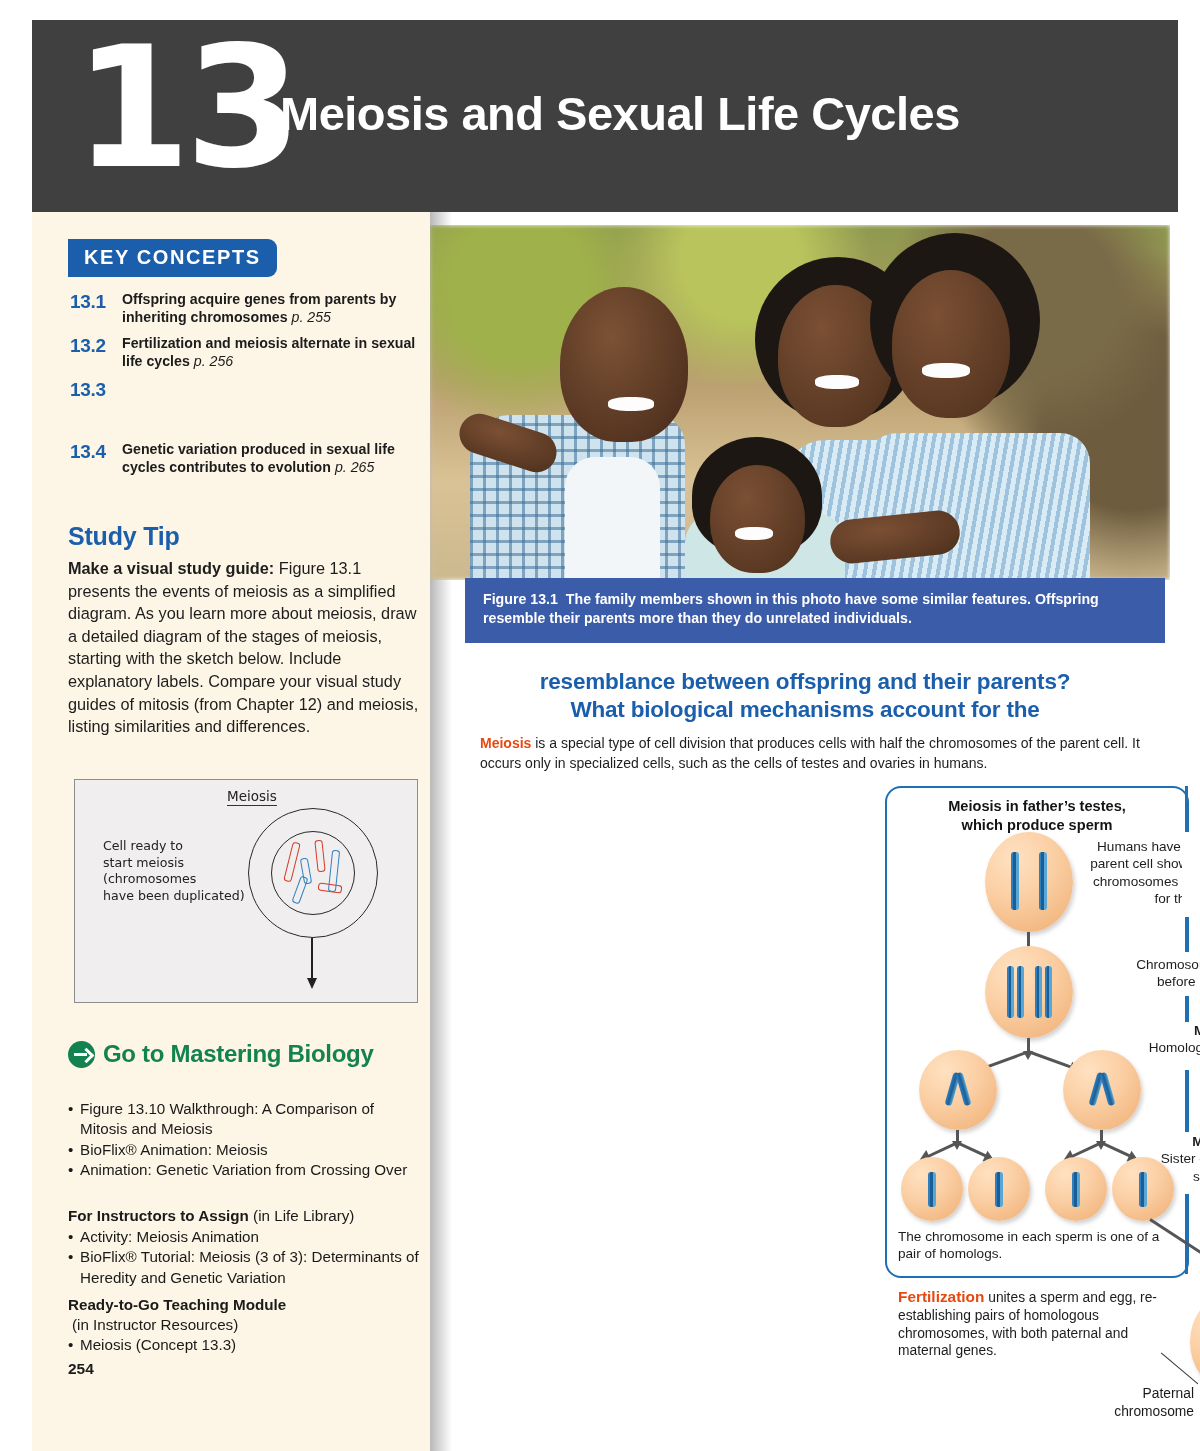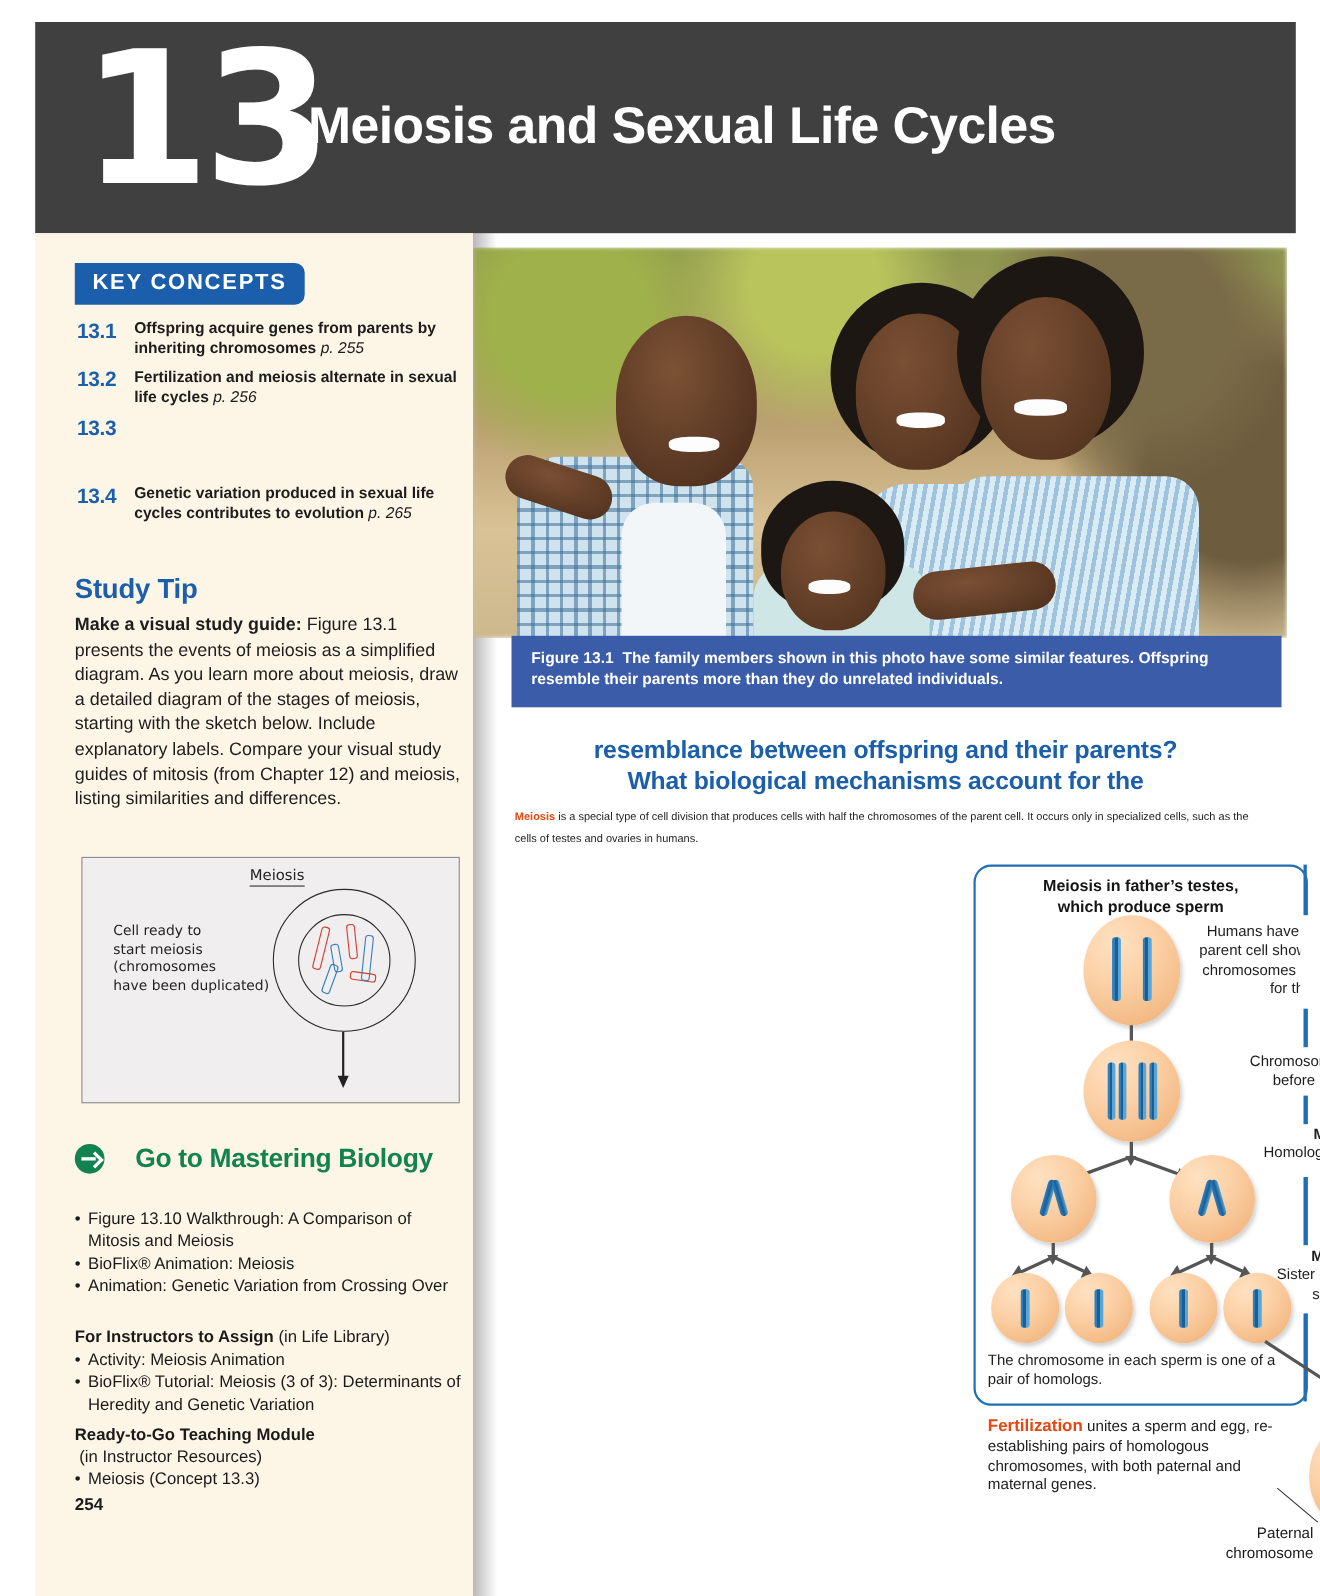--- a/index.html
+++ b/index.html
@@ -49,21 +49,21 @@
        border:1.5px solid #2a2a2a;border-radius:50%;}
   #sketch-cell-inner{position:absolute;left:22px;top:22px;width:82px;height:82px;
        border:1.3px solid #2a2a2a;border-radius:50%;}
   .sk-chr{position:absolute;border-radius:3px;}
   #sketch-arrow{position:absolute;left:236px;top:158px;width:2px;height:44px;background:#222;}
   #sketch-arrow:after{content:"";position:absolute;left:-4px;top:40px;
        border-left:5px solid transparent;border-right:5px solid transparent;
        border-top:11px solid #222;}
 
   
-  #mb-head{position:absolute;left:36px;top:828px;display:flex;align-items:flex-start;gap:20px;}
+  #mb-head{position:absolute;left:36px;top:828px;display:flex;align-items:flex-end;}
   #mb-icon{width:27px;height:27px;border-radius:50%;background:#12824e;position:relative;
        flex:none;margin-right:8px;}
   #mb-icon:before{content:"";position:absolute;left:6px;top:12px;width:13px;height:3px;
        background:#fff;}
   #mb-icon:after{content:"";position:absolute;left:13px;top:8.5px;width:8px;height:8px;
        border-top:3px solid #fff;border-right:3px solid #fff;transform:rotate(45deg);}
   #mb-title{color:#12824e;font-size:24px;font-weight:700;letter-spacing:-0.3px;}
 
   .mb-sub{position:absolute;left:36px;width:352px;font-size:15.2px;line-height:20.4px;}
   .mb-sub b{font-weight:700;}
@@ -94,22 +94,22 @@
        #cfe3ef;}
   .smile{background:#fdfdfd;border-radius:40%;}
 
   #photo-caption{position:absolute;left:465px;top:578px;width:666px;
        background:#3b5ca8;color:#fff;padding:12px 16px 14px 18px;
        font-size:14.2px;line-height:19.4px;font-weight:700;}
 
   
   #question-heading{position:absolute;left:455px;top:668px;width:700px;text-align:center;
        color:#1b5fac;font-size:22.5px;line-height:28px;font-weight:700;letter-spacing:-0.2px;}
-  #meiosis-intro{position:absolute;left:468px;top:733px;width:672px;
-       font-size:10px;line-height:20px;color:#1d1d1d;}
+  #meiosis-intro{position:absolute;left:480px;top:733px;width:672px;
+       font-size:14px;line-height:20px;color:#1d1d1d;}
   #meiosis-intro .kw{color:#e8480f;font-weight:700;}
 
   
   #diagram{position:absolute;left:430px;top:0;width:770px;height:1451px;}
   .panel{position:absolute;border-radius:16px;}
   #panel-father{left:455px;top:786px;width:300px;height:488px;border:2.4px solid #1f6fb4;}
   .panel-title{position:absolute;width:100%;text-align:center;top:9px;
        font-size:14.6px;line-height:18.5px;font-weight:700;color:#141414;}
 
   .cell{position:absolute;border-radius:50%;

